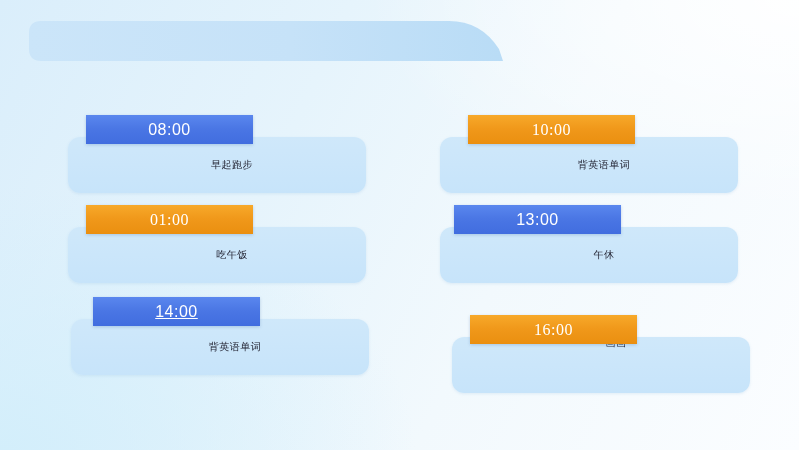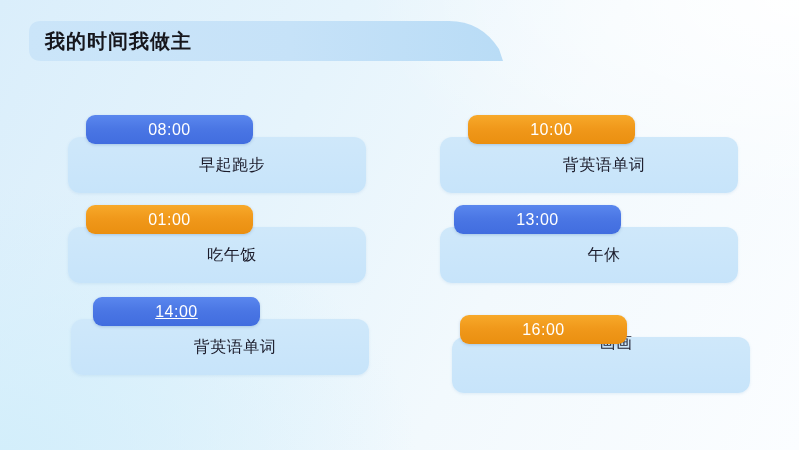--- a/index.html
+++ b/index.html
@@ -69,45 +69,46 @@
   }
   .card-label {
     position: absolute;
     left: 0;
     top: 22px;
     width: 328px;
     height: 56px;
     display: flex;
     align-items: center;
     justify-content: center;
-    font-size: 16px;
+    font-size: 10px;
     color: #1b1b2a;
     letter-spacing: 0.5px;
     white-space: nowrap;
   }
   .card-badge {
     position: absolute;
     left: 18px;
     top: 0;
     width: 167px;
     height: 29px;
-    border-radius: 9px;
+    border-radius: 0;
     display: flex;
     align-items: center;
     justify-content: center;
     font-size: 16px;
     color: #ffffff;
     letter-spacing: 0.5px;
     box-shadow: 0 1px 3px rgba(70, 110, 170, 0.28);
   }
   .card-badge.blue {
     background: linear-gradient(180deg, #5a87ee 0%, #4a76e4 48%, #416ddf 100%);
   }
   .card-badge.orange {
     background: linear-gradient(180deg, #f7a92a 0%, #f0981a 48%, #ea8f10 100%);
+    font-family: Liberation Serif, serif;
   }
 
   
   .card.variant-low .card-body { top: 32px; }
   .card.variant-low .card-badge { top: 10px; }
   .card.variant-low .card-label {
     top: 18px;
     height: 40px;
     align-items: center;
   }
@@ -121,21 +122,20 @@
     <svg class="banner-shape" viewBox="0 0 474 40" preserveAspectRatio="none">
       <defs>
         <linearGradient id="bannerGrad" x1="0" y1="0" x2="1" y2="0">
           <stop offset="0%" stop-color="#cbe5f9"></stop>
           <stop offset="55%" stop-color="#c6e2f8"></stop>
           <stop offset="100%" stop-color="#b9dcf6"></stop>
         </linearGradient>
       </defs>
       <path d="M12,0 L420,0 Q452,0 470,28 L474,40 L12,40 Q0,40 0,28 L0,12 Q0,0 12,0 Z" fill="url(#bannerGrad)"></path>
     </svg>
-    <div class="banner-title">我的时间我做主</div>
   </div>
 
   <div class="card" style="left:68px; top:115px;">
     <div class="card-body"></div>
     <div class="card-label">早起跑步</div>
     <div class="card-badge blue">08:00</div>
   </div>
 
   <div class="card" style="left:440px; top:115px;">
     <div class="card-body"></div>
@@ -157,16 +157,16 @@
 
   <div class="card" style="left:71px; top:297px;">
     <div class="card-body"></div>
     <div class="card-label">背英语单词</div>
     <div class="card-badge blue" style="left:22px;text-decoration:underline;">14:00</div>
   </div>
 
   <div class="card variant-low" style="left:452px; top:305px;">
     <div class="card-body"></div>
     <div class="card-label">画画</div>
-    <div class="card-badge orange" style="left:8px;">16:00</div>
+    <div class="card-badge orange" style="left:18px;">16:00</div>
   </div>
 
 </div>
 
 </body></html>

